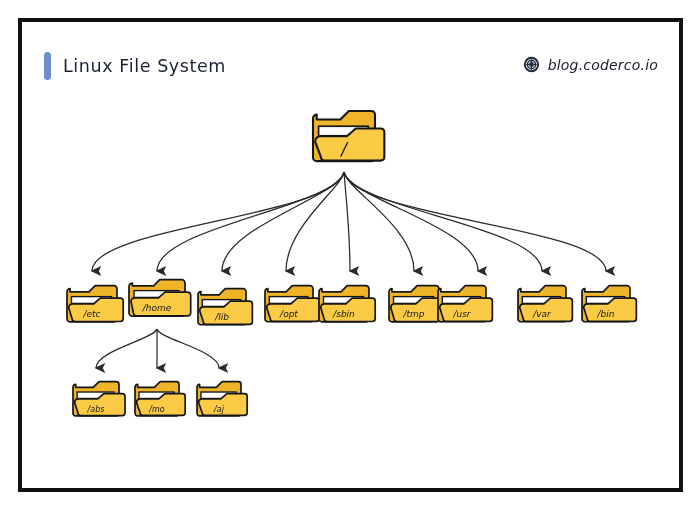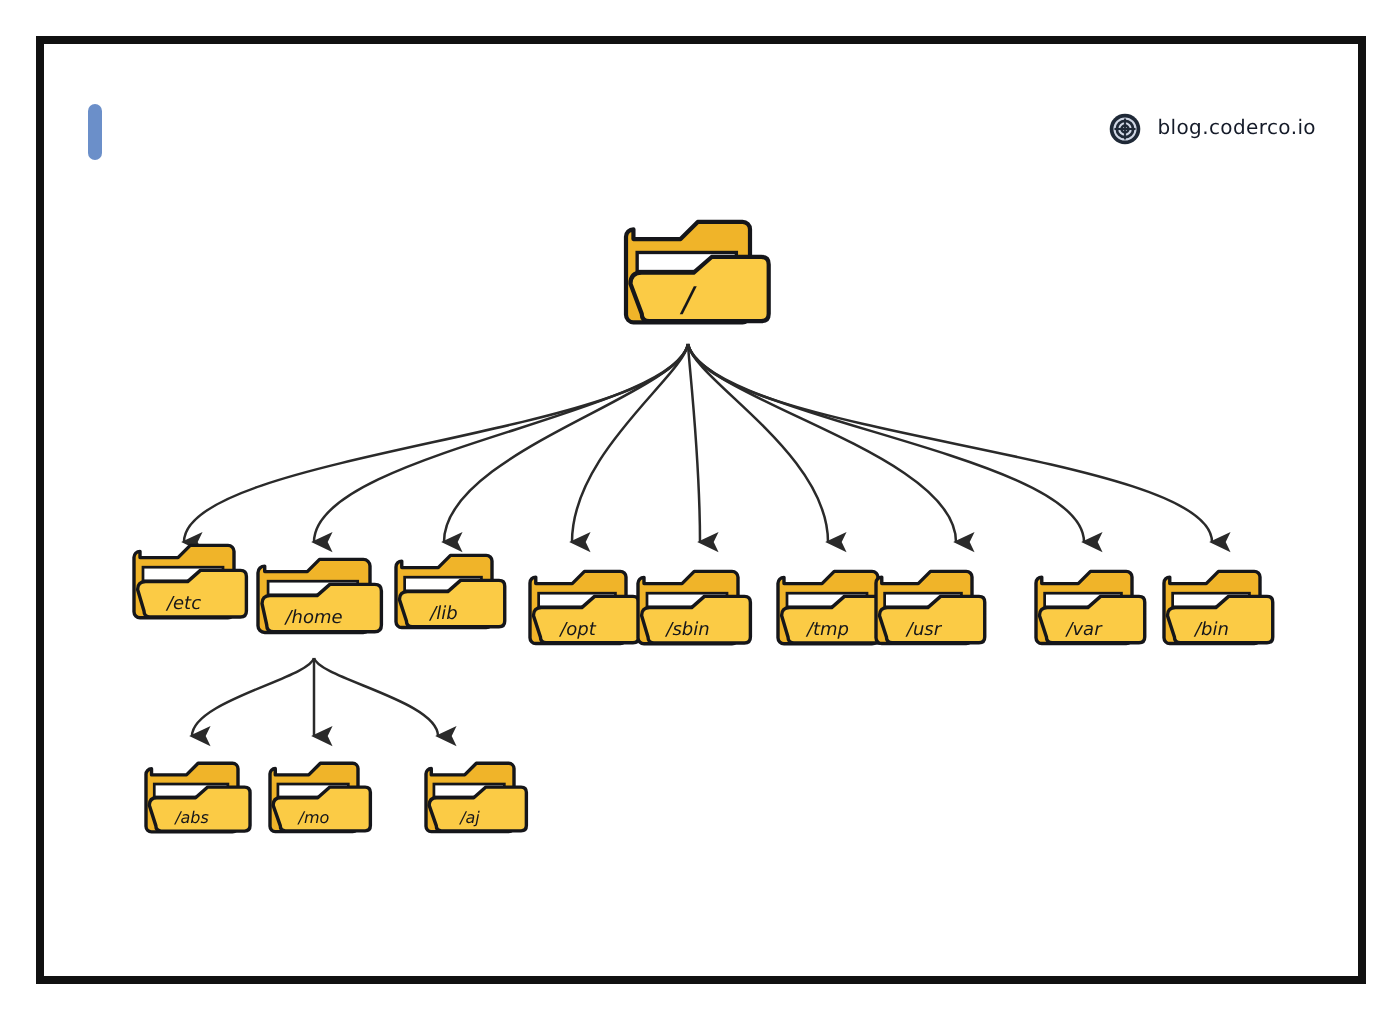--- a/index.html
+++ b/index.html
@@ -53,24 +53,25 @@
   }
   .brand {
     position: absolute;
     right: 42px;
     top: 56px;
     display: flex;
     align-items: center;
     gap: 8px;
   }
   .brand-text {
-    font-size: 10px;
+    font-size: 14px;
     color: #151b29;
     letter-spacing: 0.2px;
     white-space: nowrap;
+    font-style: italic;
   }
   .brand-logo { width: 17px; height: 17px; display: block; }
   
   #edges {
     position: absolute;
     left: 0; top: 0;
     width: 700px;
     height: 510px;
     pointer-events: none;
   }
@@ -89,20 +90,21 @@
 </style>
 </head>
 <body>
 
 <div id="canvas">
 
   <div class="frame"></div>
 
   <div class="title-wrap">
     <div class="accent-bar"></div>
+    <div class="title-text">Linux File System</div>
   </div>
 
   <div class="brand">
     <svg class="brand-logo" viewBox="0 0 20 20">
       <circle cx="10" cy="10" r="9" fill="#1f2937"></circle>
       <circle cx="10" cy="10" r="6.2" fill="none" stroke="#cfd6e4" stroke-width="1.2"></circle>
       <circle cx="10" cy="10" r="3.4" fill="none" stroke="#cfd6e4" stroke-width="1.2"></circle>
       <circle cx="10" cy="10" r="1.3" fill="#cfd6e4"></circle>
       <path d="M10 3.8 V 16.2 M3.8 10 H 16.2" stroke="#1f2937" stroke-width="1.1"></path>
     </svg>
@@ -138,21 +140,21 @@
     <rect x="5.58" y="16.240000000000002" width="49.6" height="9.520000000000001" fill="#ffffff" stroke="#15161a" stroke-width="1.6800000000000002"></rect>
     <path d="M2.2319999999999998 31.92
              q0 -5.6000000000000005 5.6000000000000005 -5.6000000000000005
              h26.04 l8.96 -7.840000000000001 h24.8
              q3.7199999999999998 0 3.7199999999999998 3.7199999999999998
              v24.672000000000004 q0 3.7199999999999998 -3.7199999999999998 3.7199999999999998
              h-56.048 q-3.7199999999999998 0 -3.7199999999999998 -3.7199999999999998 z" fill="#fbcb45" stroke="#15161a" stroke-width="2.1" stroke-linejoin="round"></path>
     <text class="flabel" x="31" y="45.311840000000004" font-size="17px">/</text>
   </svg>
       </div>
-      <div class="node" style="left: 92px; top: 268px;">
+      <div class="node" style="left: 92px; top: 281px;">
   <svg width="58" height="48" viewBox="-4 -4 58 48">
     <path d="M3 6.800000000000001 h19 l6.120000000000001 -6.120000000000001 h18.88 a3 3 0 0 1 3 3 v30.200000000000003 a3 3 0 0 1 -3 3 h-44 a3 3 0 0 1 -3 -3 v-27.200000000000003 a3 3 0 0 1 3 -3 z" fill="#f0b429" stroke="#15161a" stroke-width="1.7" stroke-linejoin="round"></path>
     <rect x="4.5" y="11.600000000000001" width="40" height="6.800000000000001" fill="#ffffff" stroke="#15161a" stroke-width="1.36"></rect>
     <path d="M1.7999999999999998 22.8
              q0 -4 4 -4
              h21 l6.4 -5.6000000000000005 h20
              q3 0 3 3
              v17.279999999999998 q0 3 -3 3
              h-45.2 q-3 0 -3 -3 z" fill="#fbcb45" stroke="#15161a" stroke-width="1.7" stroke-linejoin="round"></path>
     <text class="flabel" x="25" y="32.3656" font-size="9px">/etc</text>
@@ -164,21 +166,21 @@
     <rect x="5.04" y="11.600000000000001" width="44.800000000000004" height="6.800000000000001" fill="#ffffff" stroke="#15161a" stroke-width="1.36"></rect>
     <path d="M2.016 22.8
              q0 -4 4 -4
              h23.52 l6.4 -5.6000000000000005 h22.400000000000002
              q3.36 0 3.36 3.36
              v16.919999999999998 q0 3.36 -3.36 3.36
              h-50.624 q-3.36 0 -3.36 -3.36 z" fill="#fbcb45" stroke="#15161a" stroke-width="1.7" stroke-linejoin="round"></path>
     <text class="flabel" x="28" y="32.3656" font-size="9px">/home</text>
   </svg>
       </div>
-      <div class="node" style="left: 222px; top: 273px; text-align: center;">
+      <div class="node" style="left: 222px; top: 284px; text-align: center;">
   <svg width="56" height="48" viewBox="-4 -4 56 48">
     <path d="M2.88 6.800000000000001 h18.240000000000002 l6.120000000000001 -6.120000000000001 h17.88 a2.88 2.88 0 0 1 2.88 2.88 v30.320000000000004 a2.88 2.88 0 0 1 -2.88 2.88 h-42.24 a2.88 2.88 0 0 1 -2.88 -2.88 v-27.440000000000005 a2.88 2.88 0 0 1 2.88 -2.88 z" fill="#f0b429" stroke="#15161a" stroke-width="1.7" stroke-linejoin="round"></path>
     <rect x="4.32" y="11.600000000000001" width="38.400000000000006" height="6.800000000000001" fill="#ffffff" stroke="#15161a" stroke-width="1.36"></rect>
     <path d="M1.728 22.8
              q0 -4 4 -4
              h20.16 l6.4 -5.6000000000000005 h19.200000000000003
              q2.88 0 2.88 2.88
              v17.4 q0 2.88 -2.88 2.88
              h-43.392 q-2.88 0 -2.88 -2.88 z" fill="#fbcb45" stroke="#15161a" stroke-width="1.7" stroke-linejoin="round"></path>
     <text class="flabel" x="24" y="32.3656" font-size="9px">/lib</text>
@@ -281,21 +283,21 @@
     <rect x="3.96" y="11.02" width="35.2" height="6.460000000000001" fill="#ffffff" stroke="#15161a" stroke-width="1.36"></rect>
     <path d="M1.5839999999999999 21.66
              q0 -3.8000000000000003 3.8000000000000003 -3.8000000000000003
              h18.48 l6.08 -5.32 h17.6
              q2.6399999999999997 0 2.6399999999999997 2.6399999999999997
              v16.626 q0 2.6399999999999997 -2.6399999999999997 2.6399999999999997
              h-39.776 q-2.6399999999999997 0 -2.6399999999999997 -2.6399999999999997 z" fill="#fbcb45" stroke="#15161a" stroke-width="1.7" stroke-linejoin="round"></path>
     <text class="flabel" x="22" y="30.747320000000002" font-size="8px">/mo</text>
   </svg>
       </div>
-      <div class="node" style="left: 235px; top: 377px;">
+      <div class="node" style="left: 219px; top: 377px;">
   <svg width="52" height="46" viewBox="-4 -4 52 46">
     <path d="M2.6399999999999997 6.460000000000001 h16.72 l5.814000000000001 -5.814000000000001 h16.186 a2.6399999999999997 2.6399999999999997 0 0 1 2.6399999999999997 2.6399999999999997 v28.9 a2.6399999999999997 2.6399999999999997 0 0 1 -2.6399999999999997 2.6399999999999997 h-38.72 a2.6399999999999997 2.6399999999999997 0 0 1 -2.6399999999999997 -2.6399999999999997 v-26.259999999999998 a2.6399999999999997 2.6399999999999997 0 0 1 2.6399999999999997 -2.6399999999999997 z" fill="#f0b429" stroke="#15161a" stroke-width="1.7" stroke-linejoin="round"></path>
     <rect x="3.96" y="11.02" width="35.2" height="6.460000000000001" fill="#ffffff" stroke="#15161a" stroke-width="1.36"></rect>
     <path d="M1.5839999999999999 21.66
              q0 -3.8000000000000003 3.8000000000000003 -3.8000000000000003
              h18.48 l6.08 -5.32 h17.6
              q2.6399999999999997 0 2.6399999999999997 2.6399999999999997
              v16.626 q0 2.6399999999999997 -2.6399999999999997 2.6399999999999997
              h-39.776 q-2.6399999999999997 0 -2.6399999999999997 -2.6399999999999997 z" fill="#fbcb45" stroke="#15161a" stroke-width="1.7" stroke-linejoin="round"></path>
     <text class="flabel" x="22" y="30.747320000000002" font-size="8px">/aj</text>

